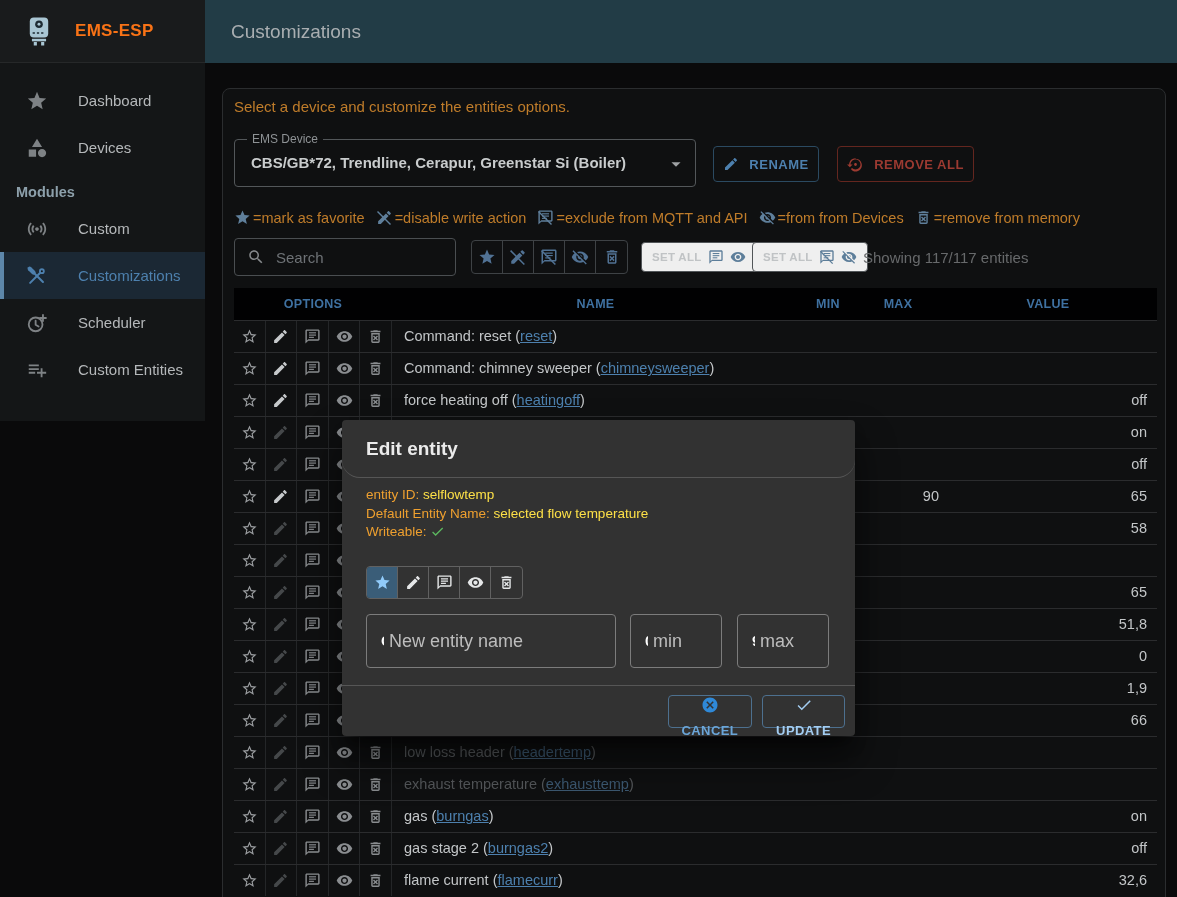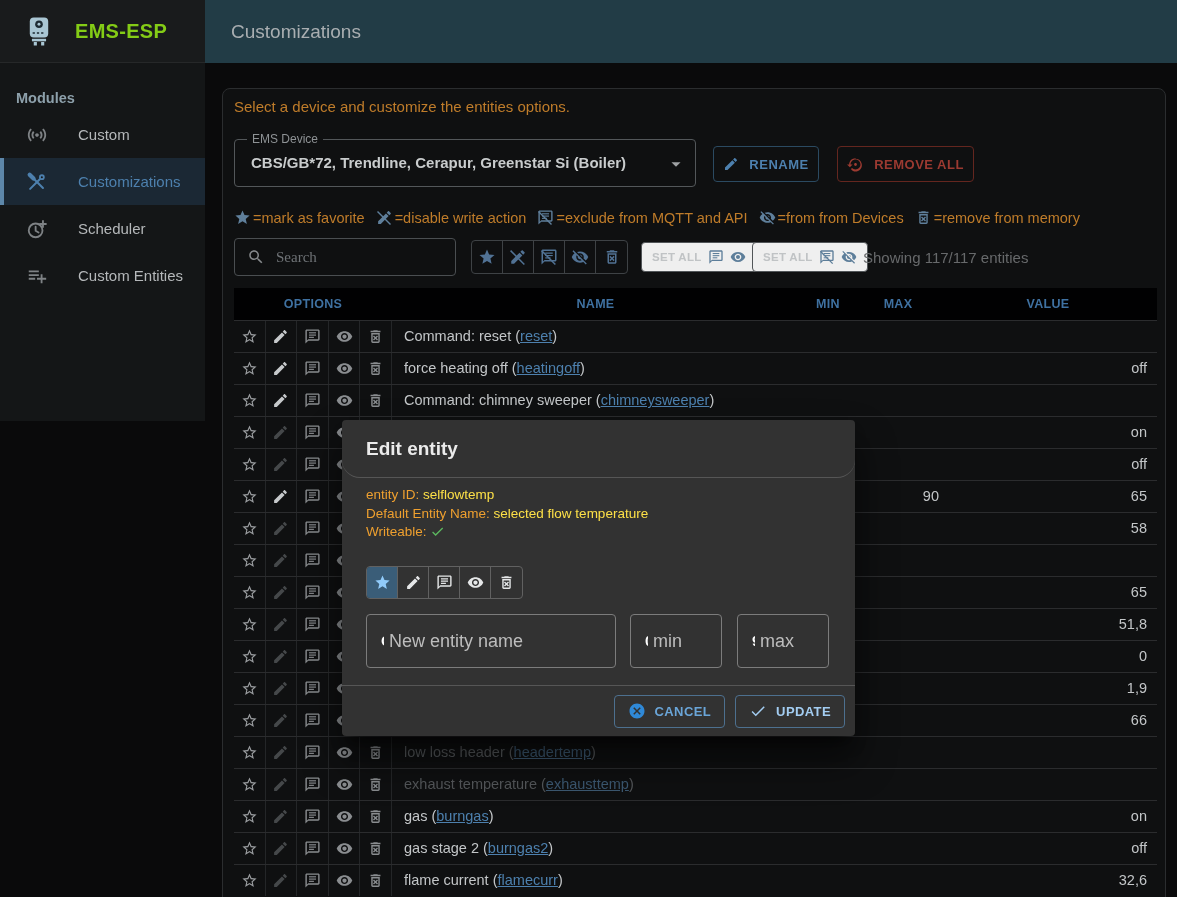--- a/index.html
+++ b/index.html
@@ -13,21 +13,21 @@
   [data-icon]{ display:inline-flex; align-items:center; justify-content:center; flex:none; }
   [data-icon] svg{ width:100%; height:100%; display:block; }.i15{width:15px;height:15px}.i16{width:16px;height:16px}
   .i17{width:17px;height:17px}.i18{width:18px;height:18px}
   .i22{width:22px;height:22px}.i34{width:34px;height:34px}
 
   
   .sidebar{ position:absolute; left:0; top:0; width:205px; height:421px; background:#141617; }
   .logo-area{ height:63px; background:#191b1c; border-bottom:1px solid #262829;
     display:flex; align-items:center; padding-left:22px; gap:19px; }
   .logo-area .boiler{ color:#a9c6d3; }
-  .logo-title{ color:#84cc16; font-size:20px; font-weight:bold; letter-spacing:.3px; }
+  .logo-title{ color:#f97316; font-size:17px; font-weight:bold; letter-spacing:.3px; }
   .nav{ padding-top:14px; }
   .nav-item{ height:47px; display:flex; align-items:center; padding-left:26px; gap:30px;
     color:#b5b8ba; font-size:15px; cursor:pointer; }
   .nav-item .nicon{ color:#7e8285; }
   .nav-item.selected{ background:#1b2834; border-left:4px solid #5d87aa; padding-left:22px; }
   .nav-item.selected, .nav-item.selected .nicon{ color:var(--accent-blue,#4d80ae); }
   .subheader{ padding:13px 16px 5px 16px; color:#8da0ab; font-size:14.5px; font-weight:bold; }
 
   
   .appbar{ position:absolute; left:205px; top:0; width:972px; height:63px;
@@ -59,21 +59,21 @@
   .legend{ position:absolute; left:11px; top:120px; display:flex; align-items:center;
     gap:11px; color:var(--accent-orange,#bf7c2a); font-size:14.5px; white-space:nowrap; }
   .legend-item{ display:flex; align-items:center; gap:2px; }
   .legend-item .licon{ color:#5f7f9b; }
 
   .search{ position:absolute; left:11px; top:149px; width:222px; height:38px;
     border:1px solid #4a4e51; border-radius:4px; display:flex; align-items:center;
     padding-left:12px; gap:11px; }
   .search .sicon{ color:#86898c; }
   .search input{ background:transparent; border:none; outline:none; color:#c3c6c8;
-    font-size:15px; width:160px; font-family:Liberation Serif, serif; }
+    font-size:15px; width:160px; font-family:Liberation Sans, sans-serif; }
   .search input::placeholder{ color:#6e7276; opacity:1; }
 
   .filtergroup{ position:absolute; left:248px; top:151px; height:34px; display:flex;
     border:1px solid #3e4245; border-radius:4px; overflow:hidden; }
   .fbtn{ width:31px; display:flex; align-items:center; justify-content:center;
     border-right:1px solid #3e4245; color:#517294; cursor:pointer; }
   .fbtn:last-child{ border-right:none; }
 
   .setall{ position:absolute; top:153px; height:30px; border:1px solid #515558;
     border-radius:4px; display:flex; align-items:center; gap:6px; padding:0 10px;
@@ -126,21 +126,21 @@
   .tfield .flabel{ position:absolute; left:17px; top:-8px; font-size:18px; color:#bdbdbd;
     background:var(--modal-bg,#323232); padding:0 5px;margin-top:24px; }
   .tfield input{ width:100%; height:100%; background:transparent; border:none; outline:none;
     color:#fff; font-weight:bold; font-size:15px; padding:0 14px; font-family:inherit; }
   .f-name{ width:250px; } .f-min{ width:92px; margin-left:14px; } .f-max{ width:92px; margin-left:15px; }
   .modal-footer{ position:absolute; left:0; right:0; bottom:0; height:51px;
     border-top:1px solid #565656; display:flex; align-items:center;
     justify-content:flex-end; gap:10px; padding-right:10px; }
   .mbtn{ height:33px; display:flex; align-items:center; gap:9px; padding:0 13px;
     border:1px solid #4d708f; border-radius:4px; background:transparent;
-    font-size:13px; font-weight:bold; letter-spacing:.4px; cursor:pointer; }
+    font-size:13px; font-weight:bold; letter-spacing:.4px; cursor:pointer;flex-direction:column; }
   .cancel-btn{ color:#6aa5d8; } .cancel-btn .cic{ color:#2f89d8; }
   .update-btn{ color:#a3cdf2; }
 </style>
 </head>
 <body>
 
 <div class="sidebar">
   <div class="logo-area">
     <span class="boiler i34" data-icon="boiler">
         <svg viewBox="0 0 24 24" aria-hidden="true">
@@ -148,20 +148,38 @@
           <circle cx="12" cy="7.2" r="2.7" fill="#1d2b33"></circle>
           <circle cx="12" cy="7.2" r="1.05" fill="currentColor"></circle>
           <path d="M7.5 13.4h9" stroke="#1d2b33" stroke-width="1.2" stroke-dasharray="1.6 1.4" fill="none"></path>
           <path d="M7 17.5h10v1.8H7z" fill="currentColor"></path>
           <path d="M8.3 19.8h2.2v2.4H8.3zM13.5 19.8h2.2v2.4h-2.2z" fill="currentColor"></path>
         </svg>
       </span>
     <span class="logo-title">EMS-ESP</span>
   </div>
   <div class="nav">
+    <div>
+        <div class="nav-item">
+          <span class="nicon i22" data-icon="star">
+            <svg viewBox="0 0 24 24" aria-hidden="true">
+              <path fill="currentColor" d="M12 17.27L18.18 21l-1.64-7.03L22 9.24l-7.19-.61L12 2 9.19 8.63 2 9.24l5.46 4.73L5.82 21z"></path>
+            </svg>
+          </span>
+          <span>Dashboard</span>
+        </div>
+        <div class="nav-item">
+          <span class="nicon i22" data-icon="category">
+            <svg viewBox="0 0 24 24" aria-hidden="true">
+              <path fill="currentColor" d="M12 2l-5.5 9h11L12 2zm5.5 11c-2.49 0-4.5 2.01-4.5 4.5s2.01 4.5 4.5 4.5 4.5-2.01 4.5-4.5-2.01-4.5-4.5-4.5zM3 21.5h8v-8H3v8z"></path>
+            </svg>
+          </span>
+          <span>Devices</span>
+        </div>
+      </div>
     <div class="subheader">Modules</div>
     <div>
         <div class="nav-item">
           <span class="nicon i22" data-icon="sensors">
             <svg viewBox="0 0 24 24" aria-hidden="true">
               <path fill="currentColor" d="M7.76 16.24C6.67 15.16 6 13.66 6 12s.67-3.16 1.76-4.24l1.42 1.42C8.45 9.9 8 10.9 8 12c0 1.1.45 2.1 1.17 2.83l-1.41 1.41zm8.48 0C17.33 15.16 18 13.66 18 12s-.67-3.16-1.76-4.24l-1.42 1.42C15.55 9.9 16 10.9 16 12c0 1.1-.45 2.1-1.17 2.83l1.41 1.41zM12 10c-1.1 0-2 .9-2 2s.9 2 2 2 2-.9 2-2-.9-2-2-2zM4.93 19.07C3.12 17.26 2 14.76 2 12s1.12-5.26 2.93-7.07l1.42 1.42C4.9 7.79 4 9.79 4 12c0 2.21.9 4.21 2.34 5.66l-1.41 1.41zm14.14 0C20.88 17.26 22 14.76 22 12s-1.12-5.26-2.93-7.07l-1.42 1.42C19.1 7.79 20 9.79 20 12s-.9 4.21-2.34 5.66l1.41 1.41z"></path>
             </svg>
           </span>
           <span>Custom</span>
         </div>
@@ -483,74 +501,74 @@
                 <span class="i17" data-icon="delete-forever">
                   <svg viewBox="0 0 24 24" aria-hidden="true">
                     <path fill="currentColor" d="M14.12 10.47L12 12.59l-2.13-2.12-1.41 1.41L10.59 14l-2.12 2.12 1.41 1.41L12 15.41l2.12 2.12 1.41-1.41L13.41 14l2.12-2.12z"></path>
                     <path fill="currentColor" d="M15.5 4l-1-1h-5l-1 1H5v2h14V4z"></path>
                     <path fill="currentColor" d="M6 19c0 1.1.9 2 2 2h8c1.1 0 2-.9 2-2V7H6v12zM8 9h8v10H8V9z"></path>
                   </svg>
                 </span>
               </span>
             </div>
           </td>
+          <td class="name">Command: chimney sweeper (<a class="elink">chimneysweeper</a>)</td>
+          <td class="min"></td>
+          <td class="max"></td>
+          <td class="value"></td>
+        </tr>
+        <tr class="trow">
+          <td class="opts">
+            <div class="optwrap">
+              <span class="opt-cell c-star">
+                <span class="i17" data-icon="star-border">
+                  <svg viewBox="0 0 24 24" aria-hidden="true">
+                    <path fill="currentColor" d="M22 9.24l-7.19-.62L12 2 9.19 8.63 2 9.24l5.46 4.73L5.82 21 12 17.27 18.18 21l-1.63-7.03L22 9.24zM12 15.4l-3.76 2.27 1-4.28-3.32-2.88 4.38-.38L12 6.1l1.71 4.04 4.38.38-3.32 2.88 1 4.28L12 15.4z"></path>
+                  </svg>
+                </span>
+              </span>
+              <span class="opt-cell c-edit-on">
+                <span class="i17" data-icon="edit">
+                  <svg viewBox="0 0 24 24" aria-hidden="true">
+                    <path fill="currentColor" d="M3 17.25V21h3.75L17.81 9.94l-3.75-3.75L3 17.25zM20.71 7.04c.39-.39.39-1.02 0-1.41l-2.34-2.34c-.39-.39-1.02-.39-1.41 0l-1.83 1.83 3.75 3.75 1.83-1.83z"></path>
+                  </svg>
+                </span>
+              </span>
+              <span class="opt-cell c-gray">
+                <span class="i17" data-icon="comment">
+                  <svg viewBox="0 0 24 24" aria-hidden="true">
+                    <path fill="currentColor" d="M20 2H4c-1.1 0-2 .9-2 2v18l4-4h14c1.1 0 2-.9 2-2V4c0-1.1-.9-2-2-2zm0 14H6l-2 2V4h16v12z"></path>
+                    <path fill="currentColor" d="M7 6h10v1.6H7z"></path>
+                    <path fill="currentColor" d="M7 9.2h10v1.6H7z"></path>
+                    <path fill="currentColor" d="M7 12.4h7v1.6H7z"></path>
+                  </svg>
+                </span>
+              </span>
+              <span class="opt-cell c-gray">
+                <span class="i17" data-icon="visibility">
+                  <svg viewBox="0 0 24 24" aria-hidden="true">
+                    <path fill="currentColor" d="M12 4.5C7 4.5 2.73 7.61 1 12c1.73 4.39 6 7.5 11 7.5s9.27-3.11 11-7.5c-1.73-4.39-6-7.5-11-7.5zM12 17c-2.76 0-5-2.24-5-5s2.24-5 5-5 5 2.24 5 5-2.24 5-5 5zm0-8c-1.66 0-3 1.34-3 3s1.34 3 3 3 3-1.34 3-3-1.34-3-3-3z"></path>
+                  </svg>
+                </span>
+              </span>
+              <span class="opt-cell c-gray">
+                <span class="i17" data-icon="delete-forever">
+                  <svg viewBox="0 0 24 24" aria-hidden="true">
+                    <path fill="currentColor" d="M14.12 10.47L12 12.59l-2.13-2.12-1.41 1.41L10.59 14l-2.12 2.12 1.41 1.41L12 15.41l2.12 2.12 1.41-1.41L13.41 14l2.12-2.12z"></path>
+                    <path fill="currentColor" d="M15.5 4l-1-1h-5l-1 1H5v2h14V4z"></path>
+                    <path fill="currentColor" d="M6 19c0 1.1.9 2 2 2h8c1.1 0 2-.9 2-2V7H6v12zM8 9h8v10H8V9z"></path>
+                  </svg>
+                </span>
+              </span>
+            </div>
+          </td>
           <td class="name">force heating off (<a class="elink">heatingoff</a>)</td>
           <td class="min"></td>
           <td class="max"></td>
           <td class="value">off</td>
-        </tr>
-        <tr class="trow">
-          <td class="opts">
-            <div class="optwrap">
-              <span class="opt-cell c-star">
-                <span class="i17" data-icon="star-border">
-                  <svg viewBox="0 0 24 24" aria-hidden="true">
-                    <path fill="currentColor" d="M22 9.24l-7.19-.62L12 2 9.19 8.63 2 9.24l5.46 4.73L5.82 21 12 17.27 18.18 21l-1.63-7.03L22 9.24zM12 15.4l-3.76 2.27 1-4.28-3.32-2.88 4.38-.38L12 6.1l1.71 4.04 4.38.38-3.32 2.88 1 4.28L12 15.4z"></path>
-                  </svg>
-                </span>
-              </span>
-              <span class="opt-cell c-edit-on">
-                <span class="i17" data-icon="edit">
-                  <svg viewBox="0 0 24 24" aria-hidden="true">
-                    <path fill="currentColor" d="M3 17.25V21h3.75L17.81 9.94l-3.75-3.75L3 17.25zM20.71 7.04c.39-.39.39-1.02 0-1.41l-2.34-2.34c-.39-.39-1.02-.39-1.41 0l-1.83 1.83 3.75 3.75 1.83-1.83z"></path>
-                  </svg>
-                </span>
-              </span>
-              <span class="opt-cell c-gray">
-                <span class="i17" data-icon="comment">
-                  <svg viewBox="0 0 24 24" aria-hidden="true">
-                    <path fill="currentColor" d="M20 2H4c-1.1 0-2 .9-2 2v18l4-4h14c1.1 0 2-.9 2-2V4c0-1.1-.9-2-2-2zm0 14H6l-2 2V4h16v12z"></path>
-                    <path fill="currentColor" d="M7 6h10v1.6H7z"></path>
-                    <path fill="currentColor" d="M7 9.2h10v1.6H7z"></path>
-                    <path fill="currentColor" d="M7 12.4h7v1.6H7z"></path>
-                  </svg>
-                </span>
-              </span>
-              <span class="opt-cell c-gray">
-                <span class="i17" data-icon="visibility">
-                  <svg viewBox="0 0 24 24" aria-hidden="true">
-                    <path fill="currentColor" d="M12 4.5C7 4.5 2.73 7.61 1 12c1.73 4.39 6 7.5 11 7.5s9.27-3.11 11-7.5c-1.73-4.39-6-7.5-11-7.5zM12 17c-2.76 0-5-2.24-5-5s2.24-5 5-5 5 2.24 5 5-2.24 5-5 5zm0-8c-1.66 0-3 1.34-3 3s1.34 3 3 3 3-1.34 3-3-1.34-3-3-3z"></path>
-                  </svg>
-                </span>
-              </span>
-              <span class="opt-cell c-gray">
-                <span class="i17" data-icon="delete-forever">
-                  <svg viewBox="0 0 24 24" aria-hidden="true">
-                    <path fill="currentColor" d="M14.12 10.47L12 12.59l-2.13-2.12-1.41 1.41L10.59 14l-2.12 2.12 1.41 1.41L12 15.41l2.12 2.12 1.41-1.41L13.41 14l2.12-2.12z"></path>
-                    <path fill="currentColor" d="M15.5 4l-1-1h-5l-1 1H5v2h14V4z"></path>
-                    <path fill="currentColor" d="M6 19c0 1.1.9 2 2 2h8c1.1 0 2-.9 2-2V7H6v12zM8 9h8v10H8V9z"></path>
-                  </svg>
-                </span>
-              </span>
-            </div>
-          </td>
-          <td class="name">Command: chimney sweeper (<a class="elink">chimneysweeper</a>)</td>
-          <td class="min"></td>
-          <td class="max"></td>
-          <td class="value"></td>
         </tr>
         <tr class="trow">
           <td class="opts">
             <div class="optwrap">
               <span class="opt-cell c-star">
                 <span class="i17" data-icon="star-border">
                   <svg viewBox="0 0 24 24" aria-hidden="true">
                     <path fill="currentColor" d="M22 9.24l-7.19-.62L12 2 9.19 8.63 2 9.24l5.46 4.73L5.82 21 12 17.27 18.18 21l-1.63-7.03L22 9.24zM12 15.4l-3.76 2.27 1-4.28-3.32-2.88 4.38-.38L12 6.1l1.71 4.04 4.38.38-3.32 2.88 1 4.28L12 15.4z"></path>
                   </svg>
                 </span>

